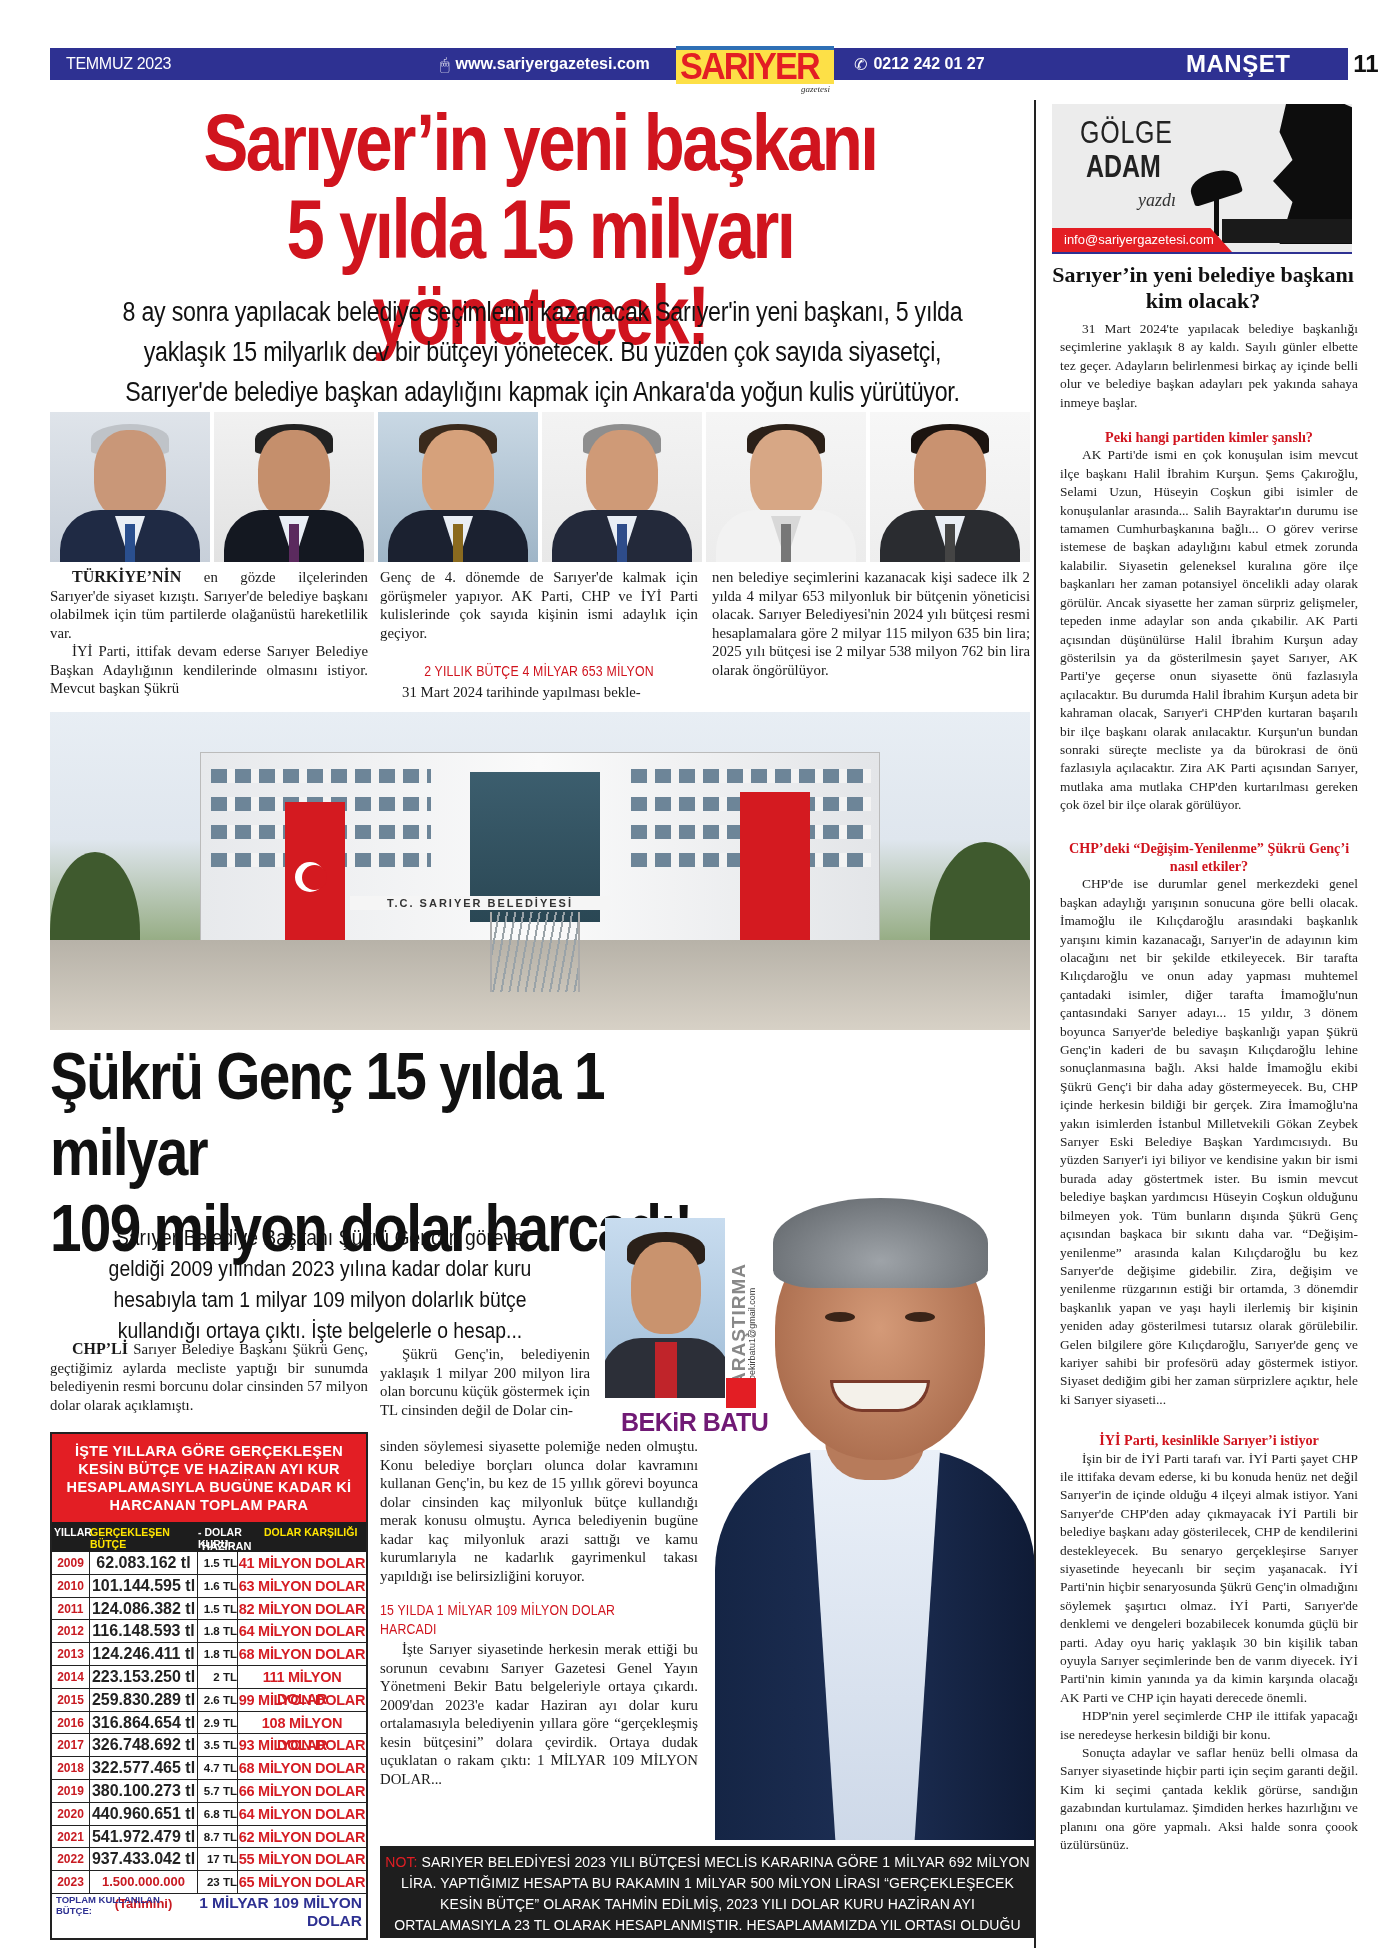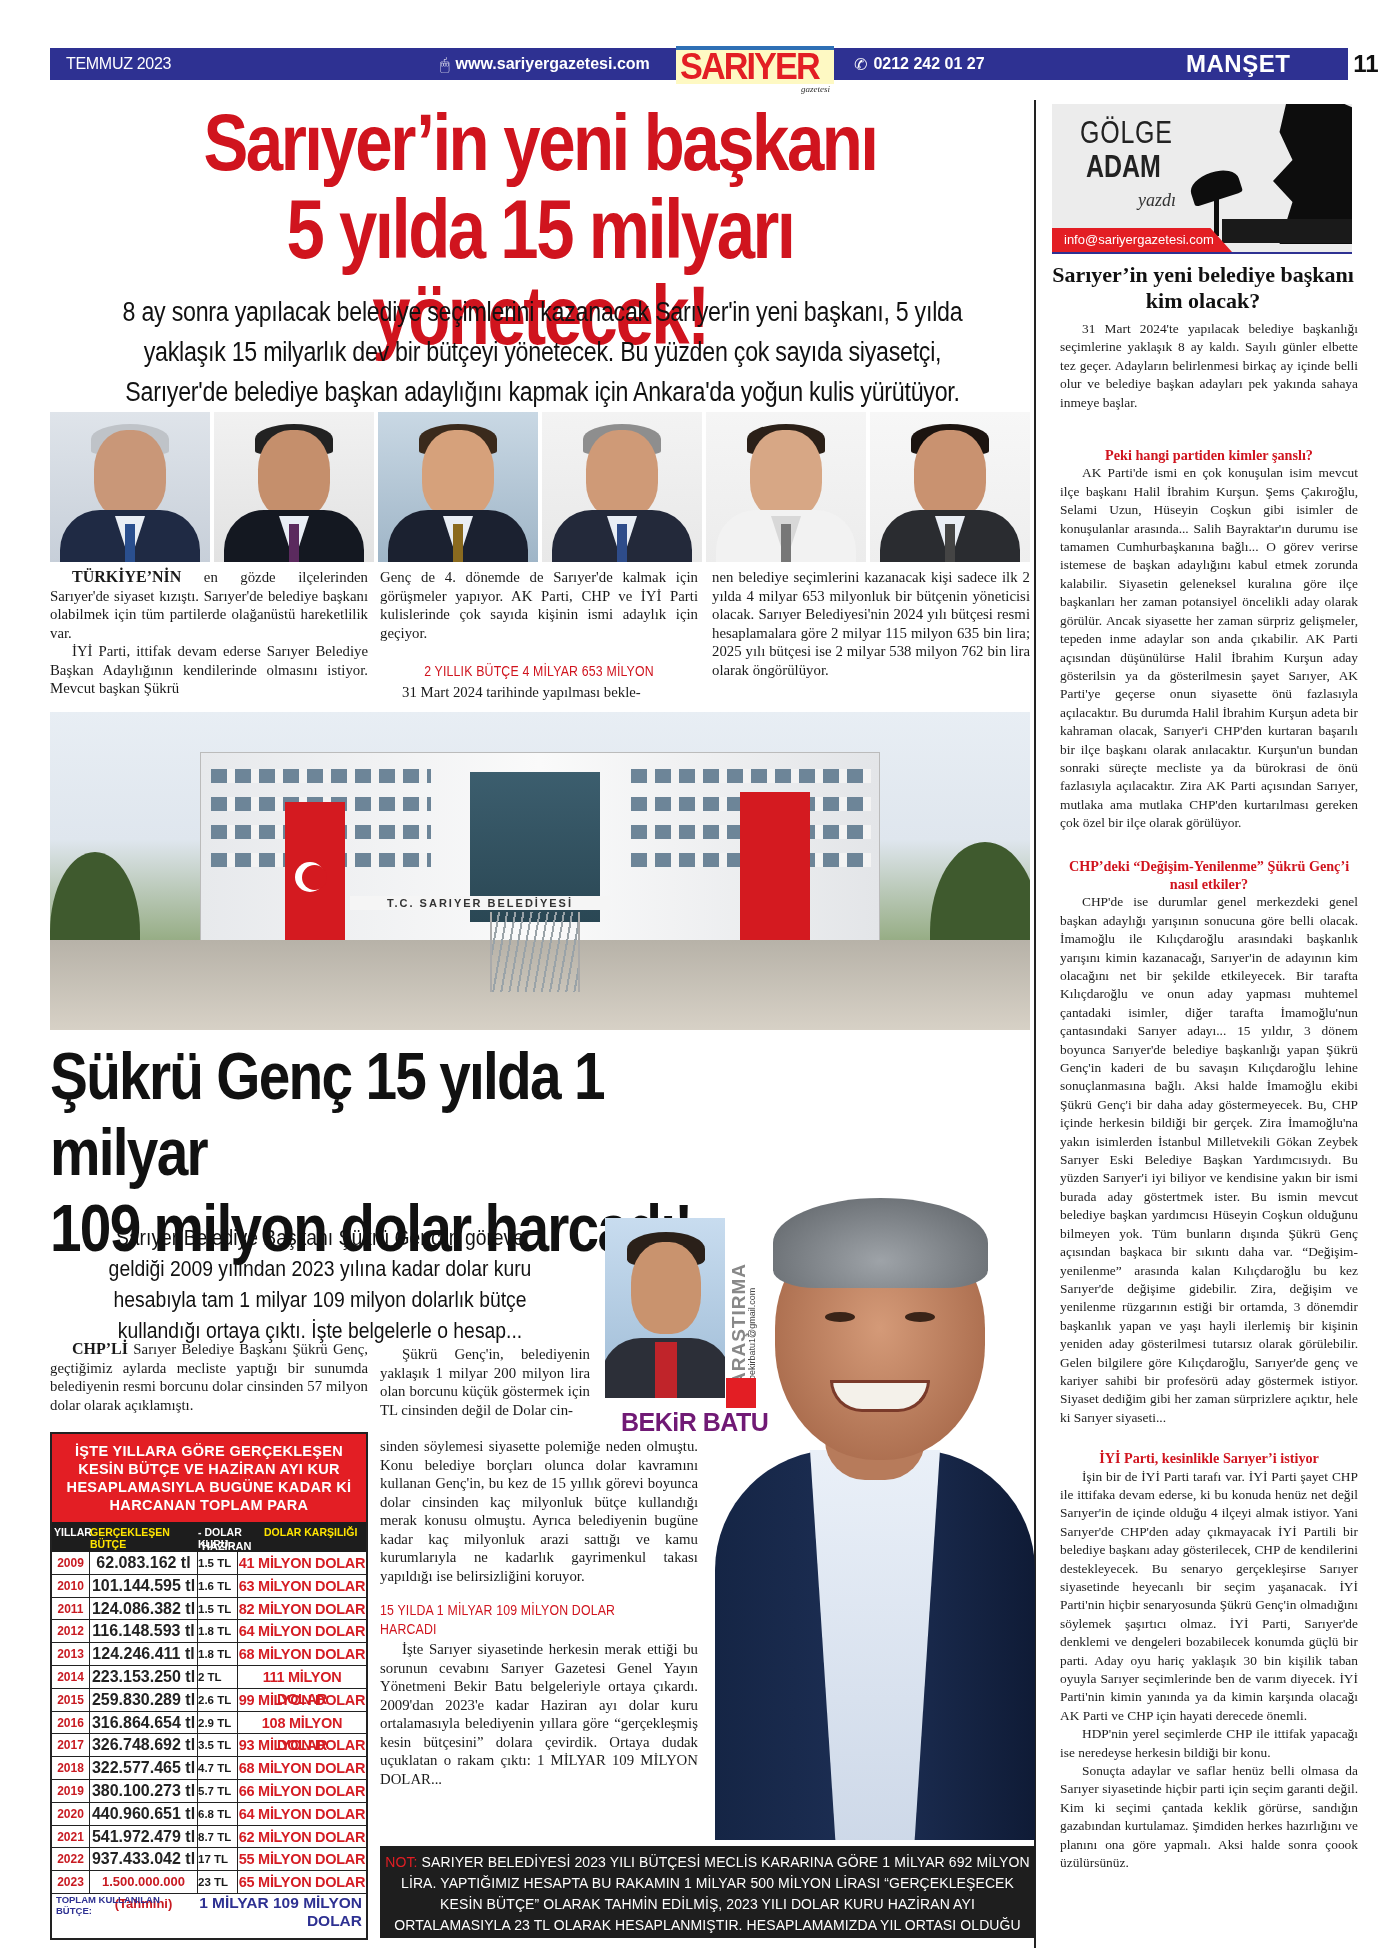--- a/index.html
+++ b/index.html
@@ -3,21 +3,21 @@
 <meta charset="utf-8">
 <style>
   * { box-sizing: border-box; margin: 0; padding: 0; }
   html, body { width: 1378px; height: 1948px; background: #fff; overflow: hidden; }
   body { position: relative; font-family: "Liberation Serif", serif; color: #1a1a1a; }
 
   
   .topbar { position: absolute; left: 50px; top: 48px; width: 1330px; height: 32px; background: #2e3192; display: flex; align-items: center; color: #fff; font-family: "Liberation Sans", sans-serif; }
   .topbar .date { position: absolute; left: 16px; font-size: 16px; letter-spacing: -0.3px; }
   .topbar .web { position: absolute; left: 390px; font-size: 16px; font-weight: bold; display: flex; gap: 6px; align-items: center; }
-  .topbar .logo { position: absolute; left: 626px; top: -2px; width: 158px; height: 38px; background: #fef9c3; border-top: 4px solid #2e6fb5; }
+  .topbar .logo { position: absolute; left: 626px; top: -2px; width: 158px; height: 38px; background: #fde047; border-top: 4px solid #2e6fb5; }
   .topbar .logo span { position: absolute; left: 4px; top: -2px; font-family: "Liberation Sans", sans-serif; font-weight: 900; font-size: 36px; color: #e31e24; letter-spacing: -2px; transform: scaleX(0.95); transform-origin: left; line-height: 38px; }
   .topbar .logo small { position: absolute; right: 4px; bottom: -10px; font-size: 9px; font-style: italic; color: #333; font-family: "Liberation Serif", serif; }
   .topbar .phone { position: absolute; left: 804px; font-size: 16px; font-weight: bold; display: flex; gap: 6px; align-items: center; }
   .topbar .section { position: absolute; left: 1136px; font-size: 24px; font-weight: 900; letter-spacing: 0.5px; }
   .topbar .pagenum { position: absolute; left: 1298px; top: 0; width: 36px; height: 32px; background: #fff; color: #111; font-weight: 900; font-size: 24px; text-align: center; line-height: 32px; }
 
   .vline { position: absolute; left: 1034px; top: 100px; width: 2px; height: 1848px; background: #222; }
 
   
   .h1 { position: absolute; left: 50px; top: 100px; width: 980px; text-align: center; color: #d0141e; font-family: "Liberation Sans", sans-serif; font-weight: 900; letter-spacing: -3px; line-height: 86px; }
@@ -85,21 +85,21 @@
   .table-wrap { position: absolute; left: 50px; top: 1432px; width: 318px; height: 508px; border: 2px solid #222; background: #fff; font-family: "Liberation Sans", sans-serif; }
   .table-title { background: #e31e24; color: #fff; font-weight: 900; font-size: 14.5px; line-height: 18px; text-align: center; padding: 4px 6px; letter-spacing: 0.3px; height: 88px; display: flex; align-items: center; justify-content: center; }
   .thead { background: #1d1d1d; color: #fff; height: 30px; display: flex; font-weight: 900; font-size: 10.5px; position: relative; }
   .thead .c { display: flex; align-items: flex-start; padding-top: 4px; }
   .thead .yellow { color: #ffe500; }
   .thead .sub { position: absolute; left: 150px; top: 18px; font-size: 11px; color: #fff; }
   .trow { display: flex; height: 22.8px; border-bottom: 1.5px solid #222; align-items: center; font-weight: bold; }
   .trow .y { width: 38px; color: #c81a21; font-size: 12px; text-align: center; border-right: 1.5px solid #222; height: 100%; line-height: 22px; }
   .trow .b { width: 108px; font-size: 16px; text-align: center; border-right: 1.5px solid #222; height: 100%; line-height: 22px; color: #222; }
   .trow .b.small { font-size: 13px; color: #c81a21; }
-  .trow .k { width: 40px; font-size: 11.5px; text-align: left; border-right: 1.5px solid #222; height: 100%; line-height: 22px; }
+  .trow .k { width: 40px; font-size: 11.5px; text-align: right; border-right: 1.5px solid #222; height: 100%; line-height: 22px; }
   .trow .d { flex: 1; color: #d51d24; font-size: 14.5px; font-weight: 900; text-align: center; height: 100%; line-height: 22px; letter-spacing: -0.3px; }
   .tfoot { display: flex; align-items: flex-start; height: 26px; padding: 0 4px; }
   .tfoot .l { color: #2e3192; font-weight: 900; font-size: 9.5px; width: 110px; }
   .tfoot .v { color: #2e3192; font-weight: 900; font-size: 15.5px; flex: 1; text-align: right; }
 
   
   .note { position: absolute; left: 380px; top: 1846px; width: 655px; height: 92px; background: #1e1e1e; color: #fff; font-family: "Liberation Sans", sans-serif; font-size: 14px; line-height: 21px; text-align: center; padding-top: 6px; letter-spacing: 0.1px; }
   .note .lab { color: #e31e24; }
 
   
@@ -399,21 +399,21 @@
   <span class="t2">ADAM</span>
   <span class="t3">yazdı</span>
   <div class="mailbar">info@sariyergazetesi.com</div>
   <div class="under"></div>
 </div>
 
 <div class="side-title">Sarıyer’in yeni belediye başkanı kim olacak?</div>
 
 <div class="side" style="top:320px">
   <p>31 Mart 2024'te yapılacak belediye başkanlığı seçimlerine yaklaşık 8 ay kaldı. Sayılı günler elbette tez geçer. Adayların belirlenmesi birkaç ay içinde belli olur ve belediye başkan adayları pek yakında sahaya inmeye başlar.</p>
-  <div class="sh" style="margin-top:34px">Peki hangi partiden kimler şanslı?</div>
+  <div class="sh" style="margin-top:16px">Peki hangi partiden kimler şanslı?</div>
   <p>AK Parti'de ismi en çok konuşulan isim mevcut ilçe başkanı Halil İbrahim Kurşun. Şems Çakıroğlu, Selami Uzun, Hüseyin Coşkun gibi isimler de konuşulanlar arasında... Salih Bayraktar'ın durumu ise tamamen Cumhurbaşkanına bağlı... O görev verirse istemese de başkan adaylığını kabul etmek zorunda kalabilir. Siyasetin geleneksel kuralına göre ilçe başkanları her zaman potansiyel öncelikli aday olarak görülür. Ancak siyasette her zaman sürpriz gelişmeler, tepeden inme adaylar son anda çıkabilir. AK Parti açısından düşünülürse Halil İbrahim Kurşun aday gösterilsin ya da gösterilmesin şayet Sarıyer, AK Parti'ye geçerse onun siyasette önü fazlasıyla açılacaktır. Bu durumda Halil İbrahim Kurşun adeta bir kahraman olacak, Sarıyer'i CHP'den kurtaran başarılı bir ilçe başkanı olarak anılacaktır. Kurşun'un bundan sonraki süreçte mecliste ya da bürokrasi de önü fazlasıyla açılacaktır. Zira AK Parti açısından Sarıyer, mutlaka ama mutlaka CHP'den kurtarılması gereken çok özel bir ilçe olarak görülüyor.</p>
   <div class="sh" style="margin-top:24px">CHP’deki “Değişim-Yenilenme” Şükrü Genç’i nasıl etkiler?</div>
   <p>CHP'de ise durumlar genel merkezdeki genel başkan adaylığı yarışının sonucuna göre belli olacak. İmamoğlu ile Kılıçdaroğlu arasındaki başkanlık yarışını kimin kazanacağı, Sarıyer'in de adayının kim olacağını net bir şekilde etkileyecek. Bir tarafta Kılıçdaroğlu ve onun aday yapması muhtemel çantadaki isimler, diğer tarafta İmamoğlu'nun çantasındaki Sarıyer adayı... 15 yıldır, 3 dönem boyunca Sarıyer'de belediye başkanlığı yapan Şükrü Genç'in kaderi de bu savaşın Kılıçdaroğlu lehine sonuçlanmasına bağlı. Aksi halde İmamoğlu ekibi Şükrü Genç'i bir daha aday göstermeyecek. Bu, CHP içinde herkesin bildiği bir gerçek. Zira İmamoğlu'na yakın isimlerden İstanbul Milletvekili Gökan Zeybek Sarıyer Eski Belediye Başkan Yardımcısıydı. Bu yüzden Sarıyer'i iyi biliyor ve kendisine yakın bir ismi burada aday göstertmek ister. Bu ismin mevcut belediye başkan yardımcısı Hüseyin Coşkun olduğunu bilmeyen yok. Tüm bunların dışında Şükrü Genç açısından başkaca bir sıkıntı daha var. “Değişim-yenilenme” arasında kalan Kılıçdaroğlu bu kez Sarıyer'de değişime gidebilir. Zira, değişim ve yenilenme rüzgarının estiği bir ortamda, 3 dönemdir başkanlık yapan ve yaşı hayli ilerlemiş bir kişinin yeniden aday gösterilmesi tutarsız olarak görülebilir. Gelen bilgilere göre Kılıçdaroğlu, Sarıyer'de genç ve kariyer sahibi bir profesörü aday göstermek istiyor. Siyaset dediğim gibi her zaman sürprizlere açıktır, hele ki Sarıyer siyaseti...</p>
   <div class="sh" style="margin-top:22px">İYİ Parti, kesinlikle Sarıyer’i istiyor</div>
   <p>İşin bir de İYİ Parti tarafı var. İYİ Parti şayet CHP ile ittifaka devam ederse, ki bu konuda henüz net değil Sarıyer'in de içinde olduğu 4 ilçeyi almak istiyor. Yani Sarıyer'de CHP'den aday çıkmayacak İYİ Partili bir belediye başkanı aday gösterilecek, CHP de kendilerini destekleyecek. Bu senaryo gerçekleşirse Sarıyer siyasetinde heyecanlı bir seçim yaşanacak. İYİ Parti'nin hiçbir senaryosunda Şükrü Genç'in olmadığını söylemek şaşırtıcı olmaz. İYİ Parti, Sarıyer'de denklemi ve dengeleri bozabilecek konumda güçlü bir parti. Aday oyu hariç yaklaşık 30 bin kişilik taban oyuyla Sarıyer seçimlerinde ben de varım diyecek. İYİ Parti'nin kimin yanında ya da kimin karşında olacağı AK Parti ve CHP için hayati derecede önemli.</p>
   <p>HDP'nin yerel seçimlerde CHP ile ittifak yapacağı ise neredeyse herkesin bildiği bir konu.</p>
   <p>Sonuçta adaylar ve saflar henüz belli olmasa da Sarıyer siyasetinde hiçbir parti için seçim garanti değil. Kim ki seçimi çantada keklik görürse, sandığın gazabından kurtulamaz. Şimdiden herkes hazırlığını ve planını ona göre yapmalı. Aksi halde sonra çoook üzülürsünüz.</p>
 </div>
 
 </body></html>

